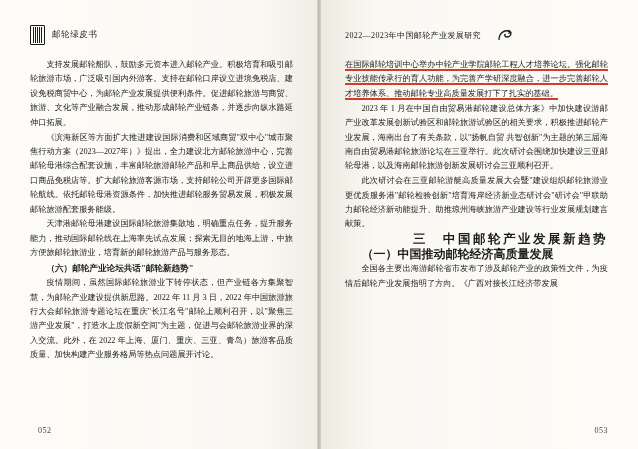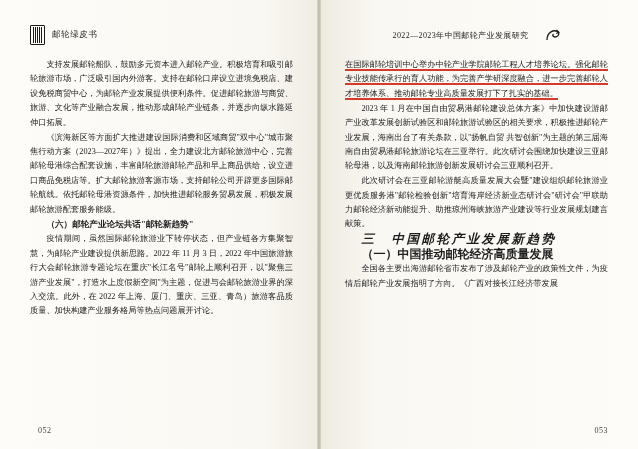--- a/index.html
+++ b/index.html
@@ -75,21 +75,21 @@
   }
   .hdr-title {
     font-size: 8.5px;
     letter-spacing: 0.6px;
     color: #1b1b1b;
   }
   
   .hdr-right {
     display: flex;
     align-items: center;
-    justify-content: center;
+    justify-content: flex-start;
     gap: 16px;
     height: 26px;
     margin-bottom: 10px;
   }
   .hdr-title-r {
     font-size: 8px;
     letter-spacing: 0.4px;
     color: #1b1b1b;
   }
   .swirl {
@@ -115,24 +115,23 @@
   .sub-head {
     margin: 5px 0 3px 0;
     font-size: 8.6px;
     font-weight: bold;
     text-indent: 16.4px;
   }
   .section-head {
     margin: 9px 0 7px 0;
     font-size: 12.5px;
     font-weight: bold;
-    text-align: left;
+    text-align: right;
     letter-spacing: 2.5px;
     text-indent: 0;
-    font-style: italic;
   }
   .section-sub {
     margin: 3px 0 3px 0;
     font-size: 12px;
     font-weight: bold;
     text-indent: 16.4px;
   }
   .u-red-dbl {
     border-bottom: 1px solid #d43b2a;
     box-shadow: inset 0 -3px 0 -2px #d43b2a;
@@ -164,20 +163,21 @@
         <span class="line" style="left:7px"></span>
         <span class="line" style="left:9px"></span>
         <span class="line" style="left:11px"></span>
       </span>
       <span class="hdr-title">邮轮绿皮书</span>
     </div>
 
     <div class="col">
       <p>支持发展邮轮船队，鼓励多元资本进入邮轮产业。积极培育和吸引邮轮旅游市场，广泛吸引国内外游客。支持在邮轮口岸设立进境免税店、建设免税商贸中心，为邮轮产业发展提供便利条件。促进邮轮旅游与商贸、旅游、文化等产业融合发展，推动形成邮轮产业链条，并逐步向纵水路延伸口拓展。</p>
       <p>《滨海新区等方面扩大推进建设国际消费和区域商贸"双中心"城市聚焦行动方案（2023—2027年）》提出，全力建设北方邮轮旅游中心，完善邮轮母港综合配套设施，丰富邮轮旅游邮轮产品和早上商品供给，设立进口商品免税店等。扩大邮轮旅游客源市场，支持邮轮公司开辟更多国际邮轮航线。依托邮轮母港资源条件，加快推进邮轮服务贸易发展，积极发展邮轮旅游配套服务能级。</p>
+      <p>天津港邮轮母港建设国际邮轮旅游集散地，明确重点任务，提升服务能力，推动国际邮轮线在上海率先试点发展；探索无目的地海上游，中旅方便旅邮轮旅游业，培育新的邮轮旅游产品与服务形态。</p>
 
       <p class="sub-head">（六）邮轮产业论坛共话"邮轮新趋势"</p>
 
       <p>疫情期间，虽然国际邮轮旅游业下转停状态，但产业链各方集聚智慧，为邮轮产业建设提供新思路。2022 年 11 月 3 日，2022 年中国旅游旅行大会邮轮旅游专题论坛在重庆"长江名号"邮轮上顺利召开，以"聚焦三游产业发展"，打造水上度假新空间"为主题，促进与会邮轮旅游业界的深入交流。此外，在 2022 年上海、厦门、重庆、三亚、青岛）旅游客品质质量、加快构建产业服务格局等热点问题展开讨论。</p>
 
     </div>
 
     <div class="folio folio-left">052</div>
   </div>
 

